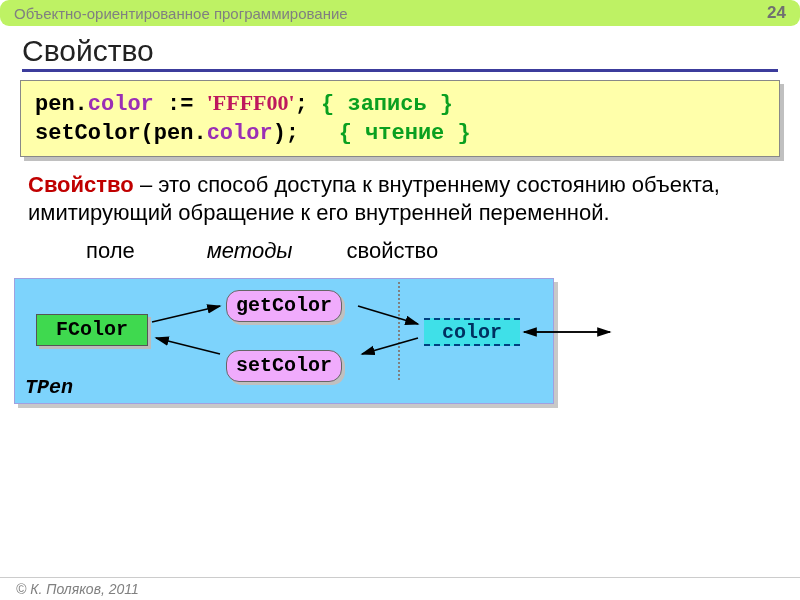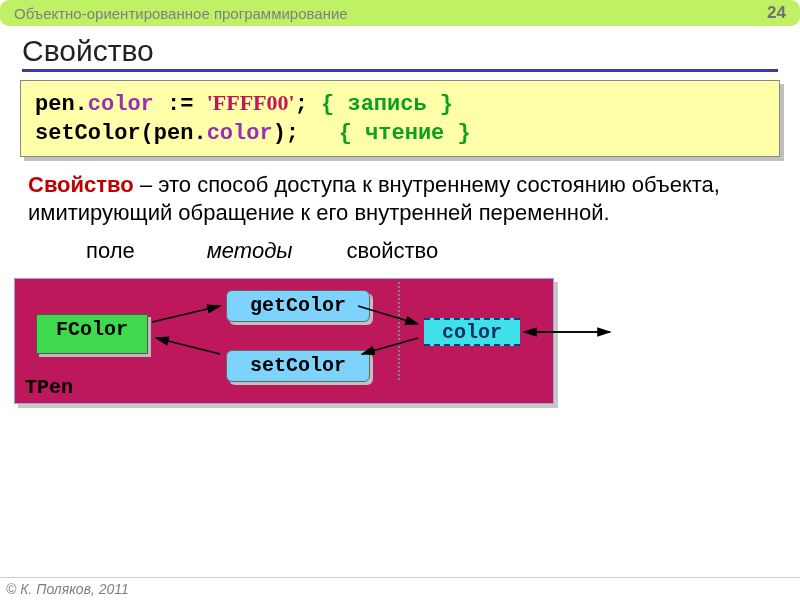--- a/index.html
+++ b/index.html
@@ -61,45 +61,46 @@
   .lbl-prop { margin-left: 54px; }
   .diagram {
     position: relative;
     height: 160px;
     margin: 0 14px;
   }
   .class-box {
     position: absolute;
     left: 0; top: 12px;
     width: 540px; height: 126px;
-    background: #be185d;
+    background: #7dd3fc;
     border: 1.5px solid #a0a0e0;
     box-shadow: 4px 4px 0 #c8c8c8;
+    font-style: italic;
   }
   .tpen-label {
     position: absolute; left: 10px; bottom: 4px;
     font-family: "Courier New", monospace;
     font-weight: bold; font-size: 20px;
   }
   .fcolor-box {
     position: absolute; left: 22px; top: 48px;
-    width: 112px; height: 40px;
+    width: 112px; height: 32px;
     background: #3fd94f;
     border: 1.5px solid #555;
     box-shadow: 3px 3px 0 #bbb;
     font-family: "Courier New", monospace;
     font-weight: bold; font-size: 20px;
     text-align: center; line-height: 30px;
   }
   .method-box {
     position: absolute;
-    width: 144px; height: 32px;
-    background: #7dd3fc;
+    width: 116px; height: 32px;
+    background: #f0abfc;
     border: 1.5px solid #666;
-    border-radius: 6px;
+    border-radius: 13px;
     box-shadow: 3px 3px 0 #c0c0c0;
     font-family: "Courier New", monospace;
     font-weight: bold; font-size: 20px;
     text-align: center; line-height: 30px;
   }
   .get-box { left: 212px; top: 24px; }
   .set-box { left: 212px; top: 84px; }
   .prop-box {
     position: absolute; left: 410px; top: 52px;
     width: 96px; height: 28px;
@@ -129,21 +130,21 @@
   }
   svg.arrows {
     position: absolute; left: 0; top: 0;
     width: 772px; height: 160px;
     pointer-events: none;
   }
   .footer {
     position: absolute;
     bottom: 0; left: 0; right: 0;
     border-top: 1px solid #ccc;
-    padding: 3px 6px;
+    padding: 3px 16px;
     color: #808080;
     font-size: 14px; font-style: italic;
   }
 </style>
 </head>
 <body>
 
 <div class="header-bar">
   <span>Объектно-ориентированное программирование</span>
   <span class="page-num">24</span>

